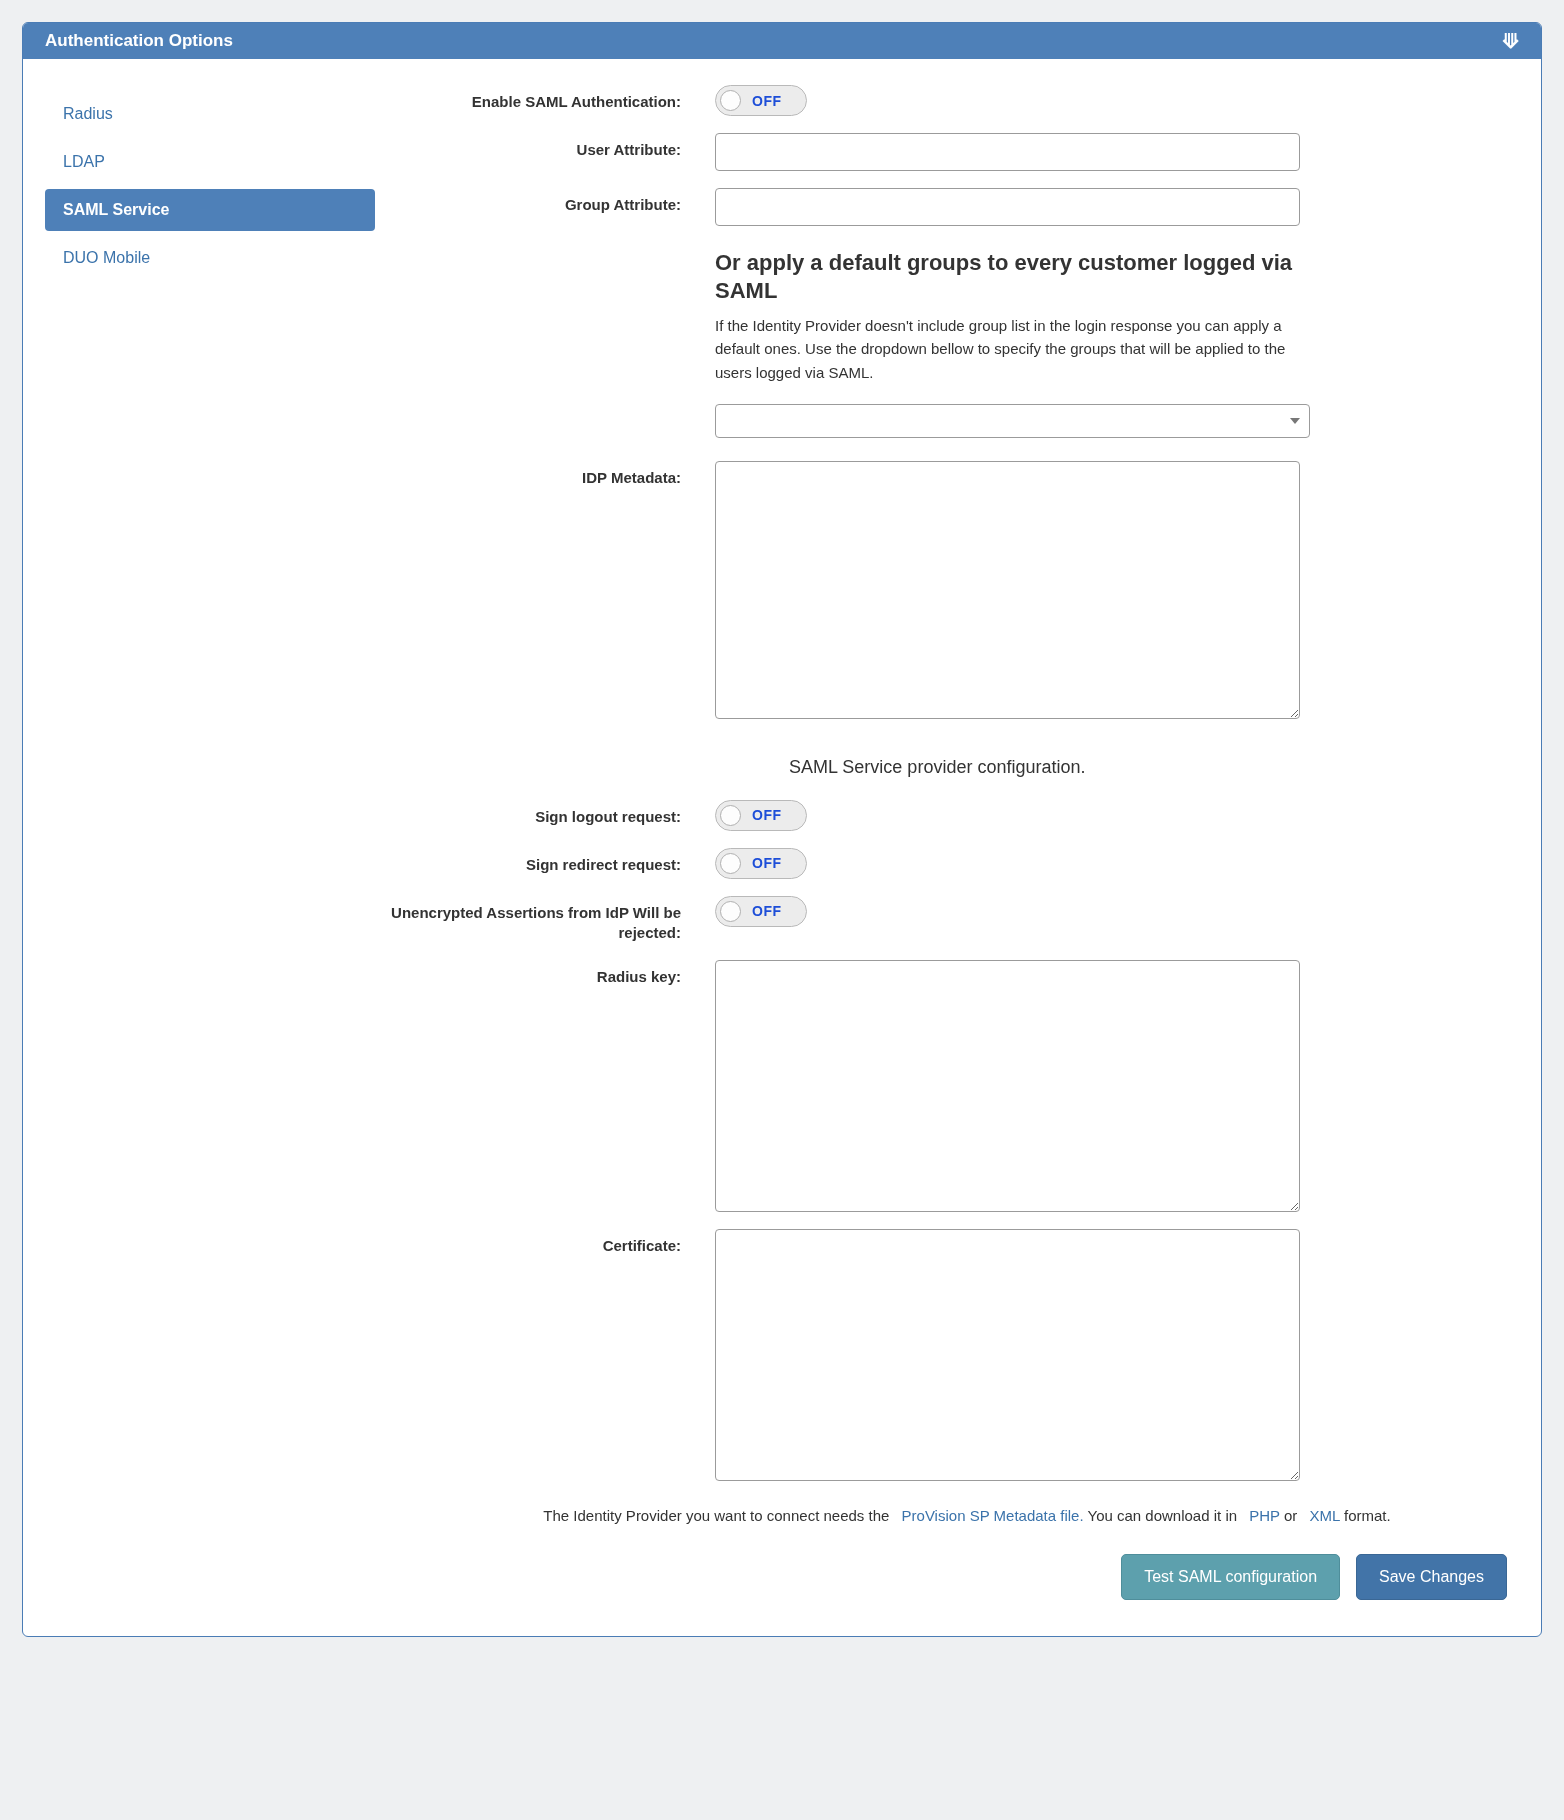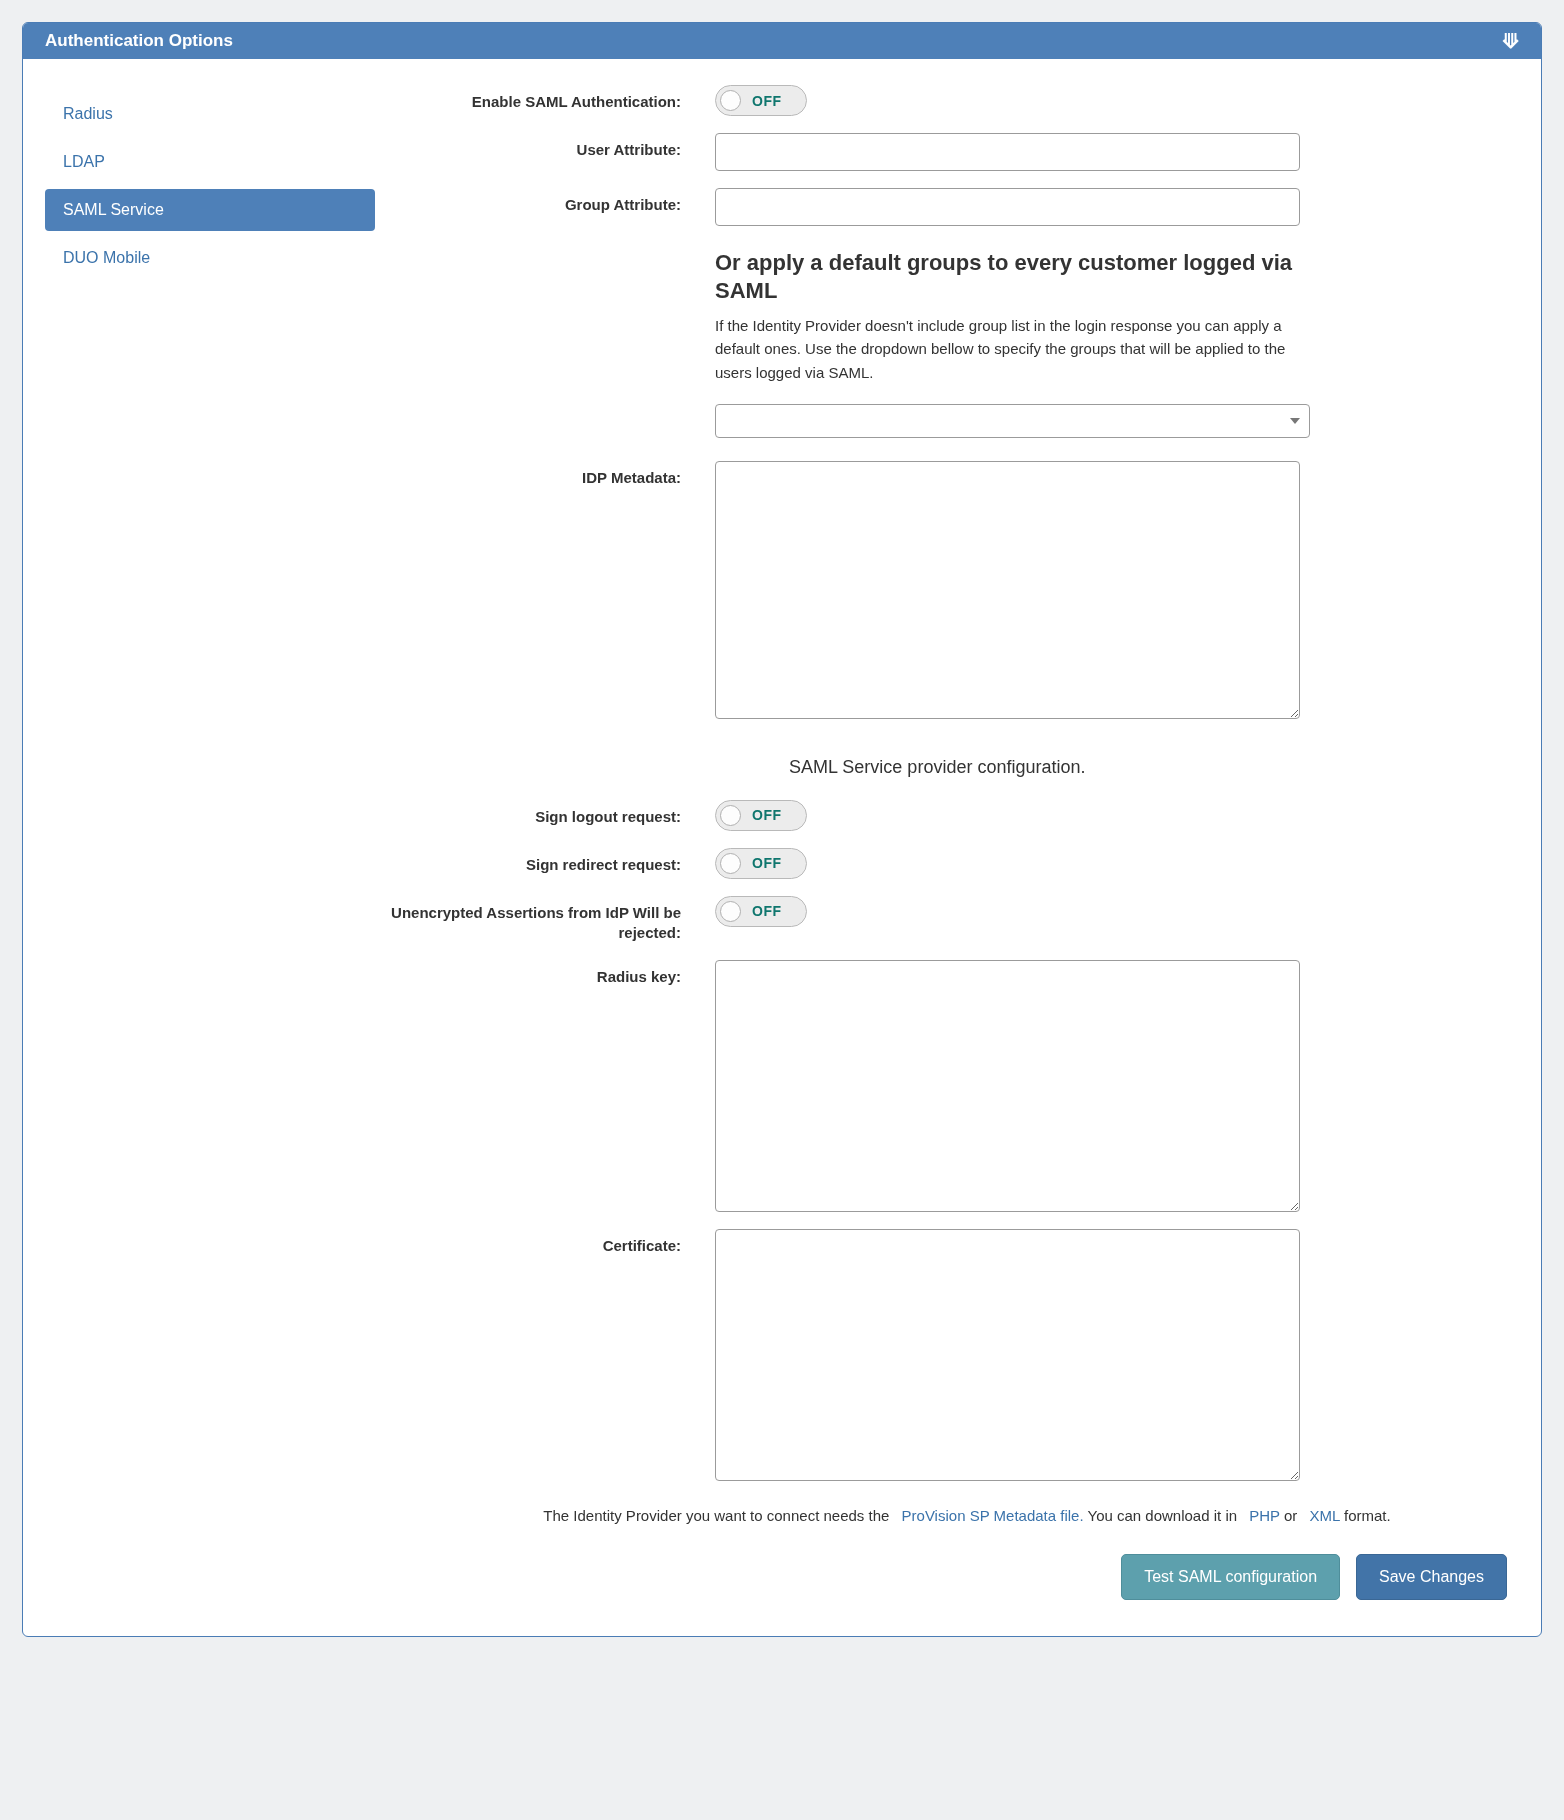--- a/index.html
+++ b/index.html
@@ -58,21 +58,21 @@
     font-size: 16px;
     color: #3b73ab;
     border-radius: 4px;
     margin-bottom: 6px;
     cursor: pointer;
     text-decoration: none;
   }
   .side-item.active {
     background: #4e80b8;
     color: #ffffff;
-    font-weight: normal;
+    font-weight: bold;
   }
   .content {
     flex: 1;
     padding-left: 10px;
   }
   .form-row {
     display: flex;
     margin-bottom: 17px;
     align-items: flex-start;
   }
@@ -107,21 +107,21 @@
     width: 21px;
     height: 21px;
     border-radius: 50%;
     background: #fdfdfd;
     border: 1px solid #b0b0b0;
     flex: 0 0 21px;
   }
   .toggle .tog-label {
     font-size: 14px;
     font-weight: bold;
-    color: #0f766e;
+    color: #1d4ed8;
     margin-left: 11px;
     letter-spacing: 0.5px;
   }
   input.text-input {
     width: 100%;
     height: 38px;
     border: 1px solid #9b9b9b;
     border-radius: 4px;
     padding: 4px 10px;
     font-size: 15px;

